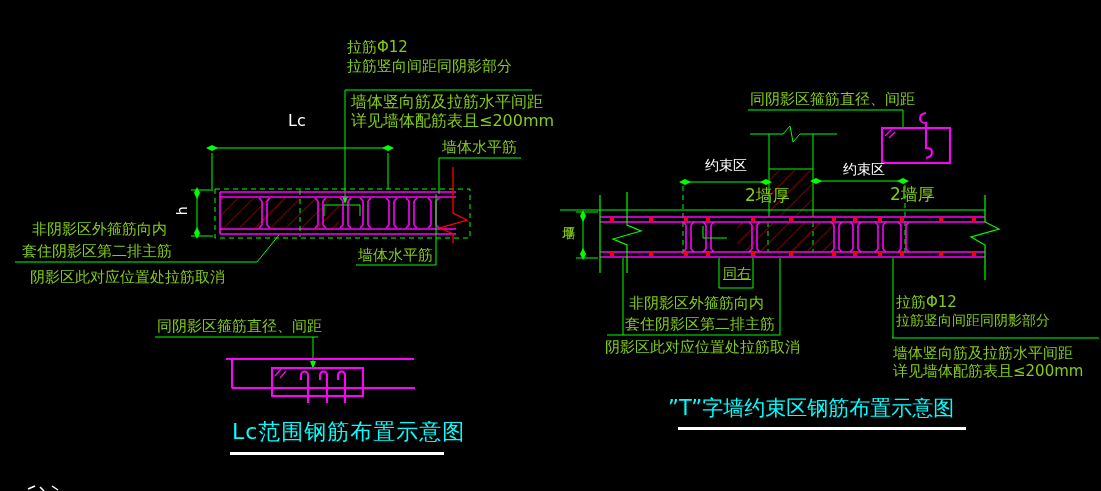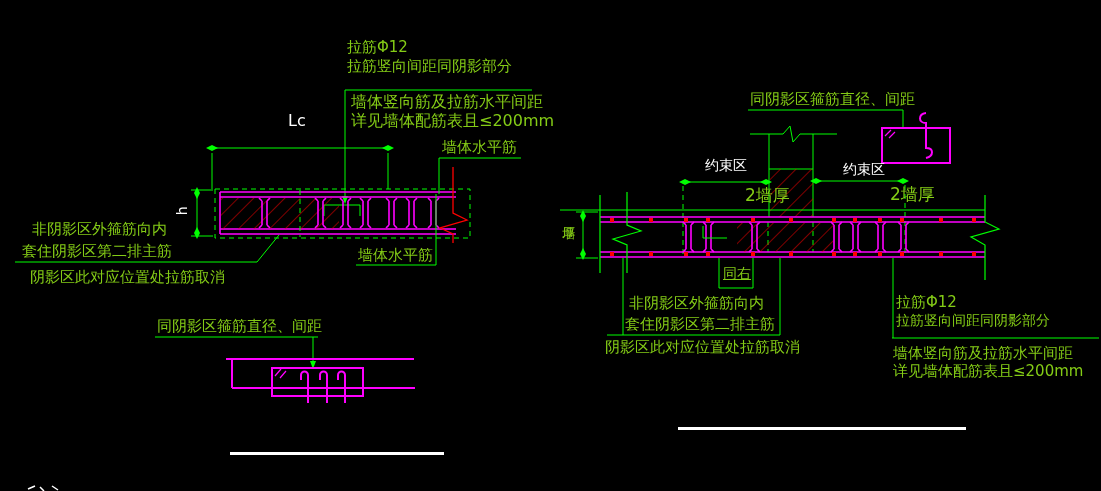--- a/index.html
+++ b/index.html
@@ -200,29 +200,31 @@
 <div class="t" style="left:351px;top:93px;font-size:16px;">墙体竖向筋及拉筋水平间距</div>
 <div class="t" style="left:351px;top:112px;font-size:16px;">详见墙体配筋表且≤200mm</div>
 <div class="t" style="left:442px;top:139px;">墙体水平筋</div>
 <div class="t w" style="left:288px;top:112px;font-size:16px;">Lc</div>
 <div class="t w rot" style="left:178px;top:203px;font-size:14px;">h</div>
 <div class="t" style="left:358px;top:247px;">墙体水平筋</div>
 <div class="t" style="left:32px;top:221px;">非阴影区外箍筋向内</div>
 <div class="t" style="left:22px;top:243px;">套住阴影区第二排主筋</div>
 <div class="t" style="left:30px;top:269px;">阴影区此对应位置处拉筋取消</div>
 <div class="t" style="left:157px;top:318px;">同阴影区箍筋直径、间距</div>
+<div class="t title" style="left:232px;top:420px;">Lc范围钢筋布置示意图</div>
 
 <div class="t" style="left:750px;top:91px;">同阴影区箍筋直径、间距</div>
 <div class="t w sm" style="left:705px;top:158px;font-size:14px;">约束区</div>
 <div class="t w sm" style="left:843px;top:162px;font-size:14px;">约束区</div>
 <div class="t dim" style="left:697px;top:186px;">2墙厚</div>
 <div class="t dim" style="left:842px;top:185px;">2墙厚</div>
 <div class="t vert" style="left:561px;top:216px;">墙厚</div>
 <div class="t sm" style="left:723px;top:266px;font-size:14px;text-decoration:underline;">同右</div>
 <div class="t" style="left:629px;top:295px;">非阴影区外箍筋向内</div>
 <div class="t" style="left:625px;top:316px;">套住阴影区第二排主筋</div>
 <div class="t" style="left:605px;top:339px;">阴影区此对应位置处拉筋取消</div>
 <div class="t" style="left:896px;top:294px;">拉筋Φ12</div>
 <div class="t sm" style="left:896px;top:313px;font-size:14px;">拉筋竖向间距同阴影部分</div>
 <div class="t" style="left:893px;top:345px;">墙体竖向筋及拉筋水平间距</div>
 <div class="t" style="left:893px;top:363px;">详见墙体配筋表且≤200mm</div>
+<div class="t title2" style="left:668px;top:397px;">”T”字墙约束区钢筋布置示意图</div>
 
 </div>
 
 </body></html>

